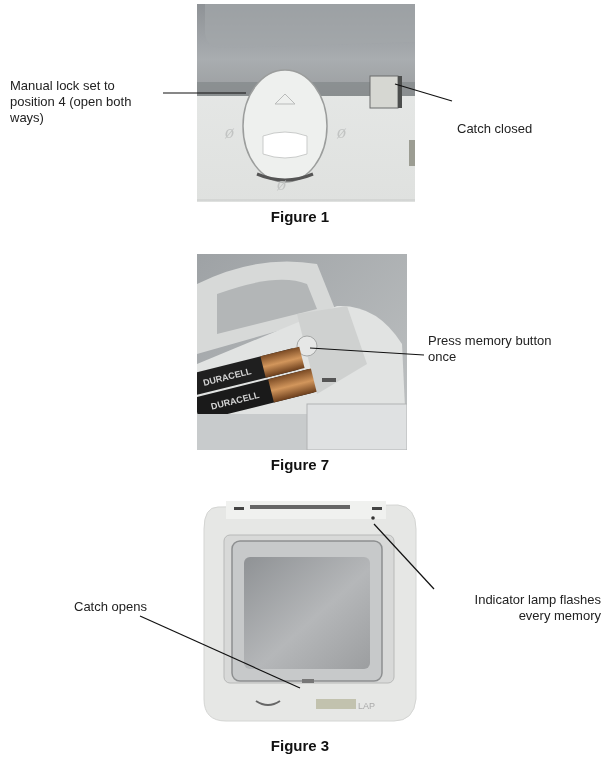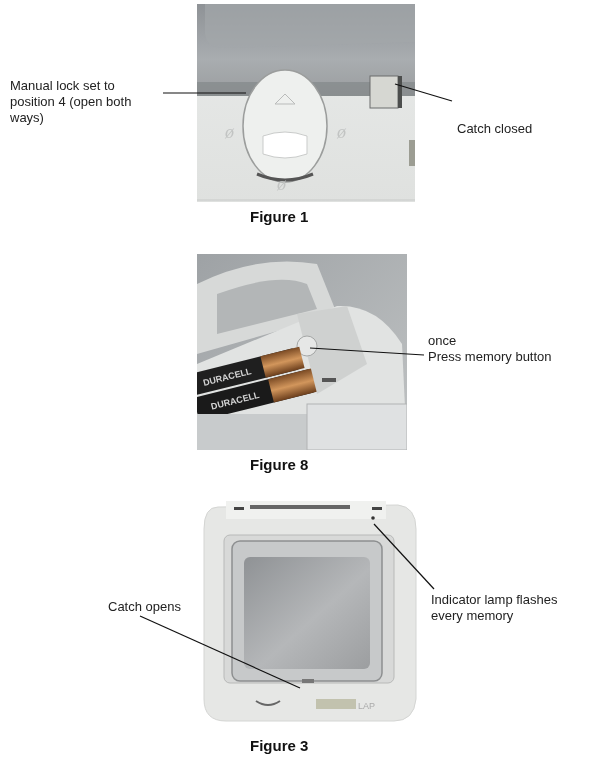--- a/index.html
+++ b/index.html
@@ -1,21 +1,21 @@
 <!DOCTYPE html>
 <html><head>
 <meta charset="utf-8">
 <style>
   html, body { margin:0; padding:0; background:#ffffff; }
   body { width:606px; height:758px; position:relative; overflow:hidden;
          font-family:"Liberation Sans", sans-serif; color:#222; }
   .abs { position:absolute; }
   .label { font-size:13px; line-height:16px; color:#222; }
   .justify { text-align:justify; text-align-last:left; }
-  .caption { font-size:15px; font-weight:bold; color:#111; text-align:left; }
+  .caption { font-size:15px; font-weight:bold; color:#111; text-align:center; }
   svg { display:block; }
 </style>
 </head>
 <body>
 
 <div class="abs" style="left:197px;top:4px;width:218px;height:198px;">
   <svg width="218" height="198" viewBox="0 0 218 198">
     <defs>
       <linearGradient id="f1top" x1="0" y1="0" x2="0" y2="1">
         <stop offset="0" stop-color="#8e9296"></stop>
@@ -84,24 +84,24 @@
       <rect x="72" y="128" width="44" height="24" fill="url(#copper)"></rect>
       <text x="10" y="144" font-size="9" font-weight="bold" fill="#d4d4d4" font-family="Liberation Sans, sans-serif">DURACELL</text>
     </g>
     <rect x="0" y="160" width="210" height="36" fill="#c8cbcc"></rect>
     <rect x="110" y="150" width="100" height="46" fill="#dfe1e2" stroke="#b1b3b4"></rect>
     <rect x="125" y="124" width="14" height="4" fill="#555"></rect>
   </svg>
 </div>
 
 <div class="abs label justify" style="left:428px;top:333px;width:140px;">
+  <div>Press memory button</div>
   <div>once</div>
-  <div>Press memory button</div>
 </div>
-<div class="abs caption" style="left:250px;top:456px;width:100px;">Figure 8</div>
+<div class="abs caption" style="left:250px;top:456px;width:100px;">Figure 7</div>
 
 <div class="abs" style="left:198px;top:499px;width:220px;height:225px;">
   <svg width="220" height="225" viewBox="0 0 220 225">
     <defs>
       <linearGradient id="flap" x1="0" y1="0" x2="1" y2="1">
         <stop offset="0" stop-color="#8f9295"></stop>
         <stop offset="0.55" stop-color="#b5b7b9"></stop>
         <stop offset="1" stop-color="#9c9ea0"></stop>
       </linearGradient>
     </defs>
@@ -115,22 +115,22 @@
     <rect x="26" y="36" width="170" height="148" rx="6" fill="#d8d9d8" stroke="#b8b9b8"></rect>
     <rect x="34" y="42" width="150" height="140" rx="8" fill="#c7c9ca" stroke="#8d8f90" stroke-width="1.5"></rect>
     <rect x="46" y="58" width="126" height="112" rx="6" fill="url(#flap)"></rect>
     <rect x="104" y="180" width="12" height="4" fill="#777"></rect>
     <path d="M58 202 Q70 210 82 202" fill="none" stroke="#666" stroke-width="2"></path>
     <rect x="118" y="200" width="40" height="10" fill="#c2c2ae"></rect>
     <text x="160" y="210" font-size="9" fill="#aaa" font-family="Liberation Sans, sans-serif">LAP</text>
   </svg>
 </div>
 
-<div class="abs label" style="left:74px;top:599px;margin-left:34px;">Catch opens</div>
-<div class="abs label" style="left:431px;top:592px;width:170px;">
+<div class="abs label" style="left:74px;top:599px;">Catch opens</div>
+<div class="abs label" style="left:431px;top:592px;width:170px;text-align:right;">
   <div>Indicator lamp flashes</div>
   <div>every memory</div>
 </div>
 <div class="abs caption" style="left:250px;top:737px;width:100px;">Figure 3</div>
 
 <svg class="abs" style="left:0;top:0;" width="606" height="758">
   <line x1="163" y1="93" x2="246" y2="93" stroke="#111" stroke-width="1.2"></line>
   <line x1="395" y1="84" x2="452" y2="101" stroke="#111" stroke-width="1.2"></line>
   <line x1="310" y1="348" x2="424" y2="355" stroke="#111" stroke-width="1.2"></line>
   <line x1="140" y1="616" x2="300" y2="688" stroke="#111" stroke-width="1.2"></line>

